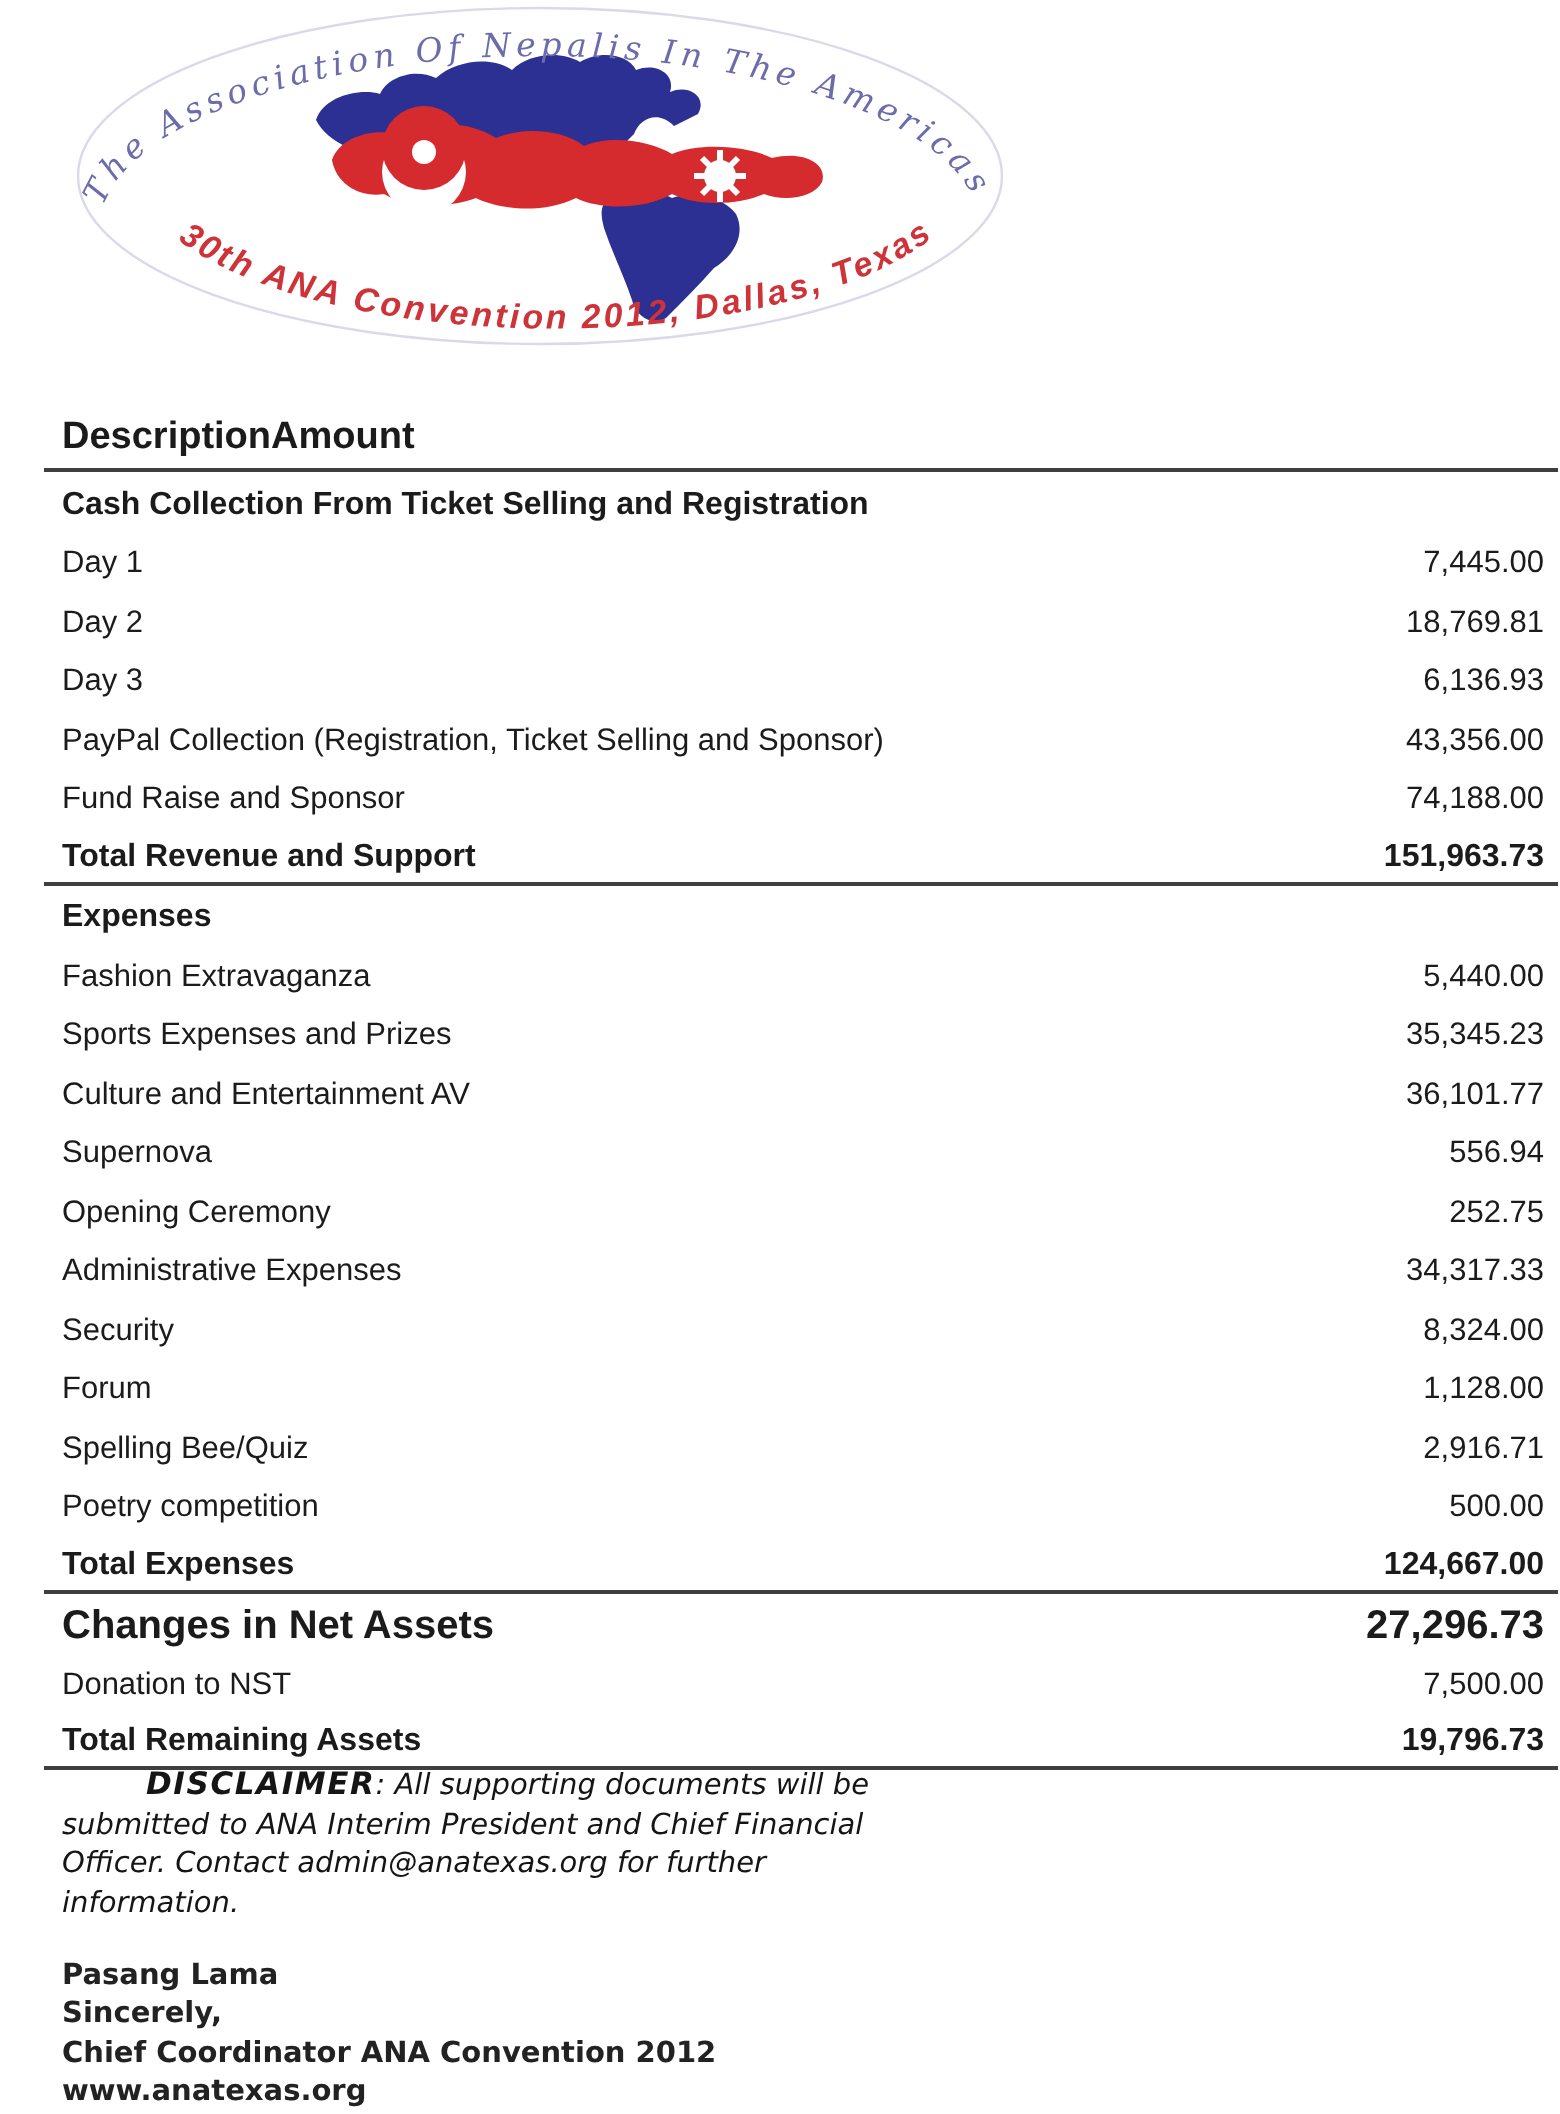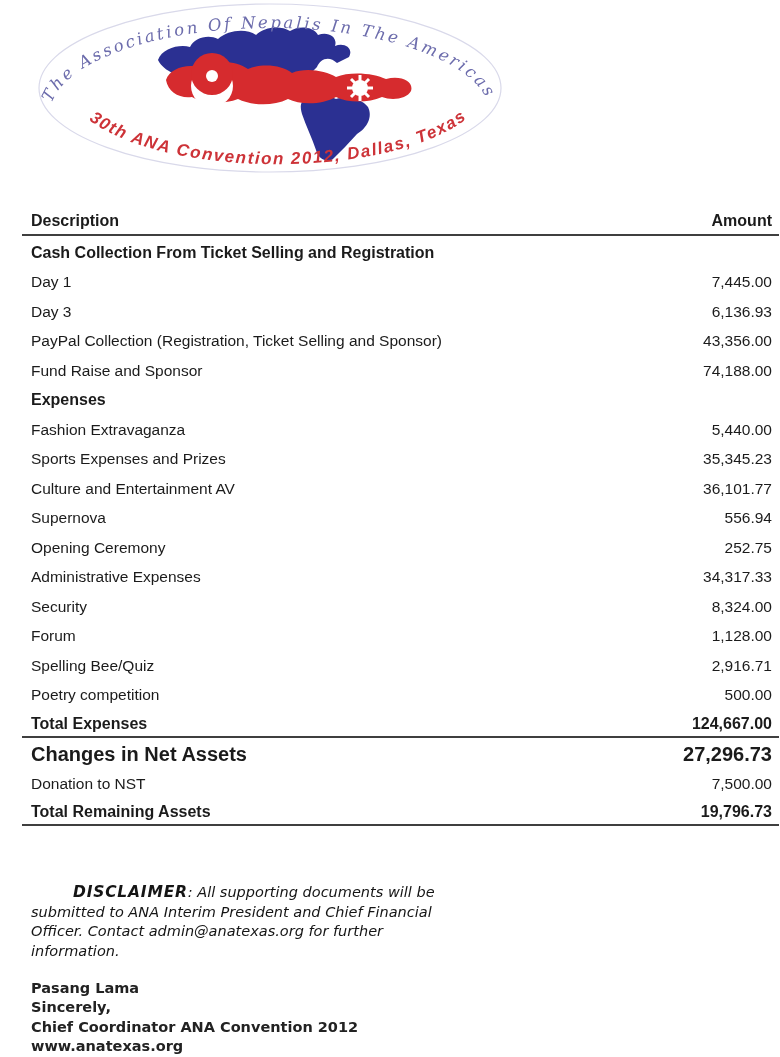--- a/index.html
+++ b/index.html
@@ -9,22 +9,22 @@
   }
 
   
   .logo { position:absolute; left:30px; top:2px; width:480px; height:172px; }
   .arc-top-text  { font-family:"DejaVu Serif", serif; font-style:italic; font-size:16.5px; letter-spacing:2.6px; fill:#6c6cac; }
   .arc-bottom-text { font-family:"Liberation Sans", sans-serif; font-style:italic; font-weight:bold; font-size:17px; letter-spacing:1.6px; fill:#cd3338; }
 
   
   .fin-table { position:absolute; left:22px; top:204px; width:757px; }
   .thead {
-    display:flex; justify-content:space-between; align-items:flex-end;
-    font-weight:700; font-size:16px; height:24px;
+    display:flex; justify-content:flex-start; align-items:flex-end;
+    font-weight:700; font-size:19px; height:24px;
     padding:2px 7px 4px 9px; border-bottom:2px solid #3f3f3f;
   }
   .trow {
     display:flex; justify-content:space-between; align-items:center;
     height:29.5px; font-size:15.5px; padding:4px 7px 0 9px; box-sizing:border-box;
   }
   .trow.section { font-weight:700; font-size:16px; }
   .trow.bold    { font-weight:700; font-size:20px; }
   .trow.total   { font-weight:700; font-size:16px; border-bottom:2px solid #3f3f3f; }
   .cell-label  { white-space:nowrap; }
@@ -135,30 +135,38 @@
     <div id="rows">
         <div class="trow section">
           <span class="cell-label">Cash Collection From Ticket Selling and Registration</span>
           <span class="cell-amount"></span>
         </div>
         <div class="trow item">
           <span class="cell-label">Day 1</span>
           <span class="cell-amount">7,445.00</span>
         </div>
         <div class="trow item">
+          <span class="cell-label">Day 2</span>
+          <span class="cell-amount">18,769.81</span>
+        </div>
+        <div class="trow item">
           <span class="cell-label">Day 3</span>
           <span class="cell-amount">6,136.93</span>
         </div>
         <div class="trow item">
           <span class="cell-label">PayPal Collection (Registration, Ticket Selling and Sponsor)</span>
           <span class="cell-amount">43,356.00</span>
         </div>
         <div class="trow item">
           <span class="cell-label">Fund Raise and Sponsor</span>
           <span class="cell-amount">74,188.00</span>
+        </div>
+        <div class="trow total">
+          <span class="cell-label">Total Revenue and Support</span>
+          <span class="cell-amount">151,963.73</span>
         </div>
         <div class="trow section">
           <span class="cell-label">Expenses</span>
           <span class="cell-amount"></span>
         </div>
         <div class="trow item">
           <span class="cell-label">Fashion Extravaganza</span>
           <span class="cell-amount">5,440.00</span>
         </div>
         <div class="trow item">

